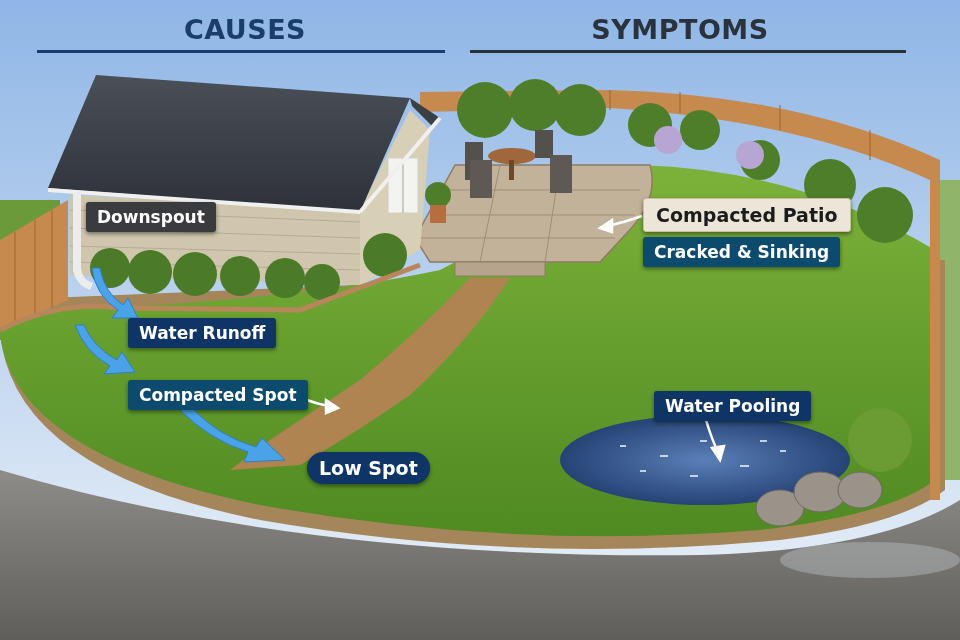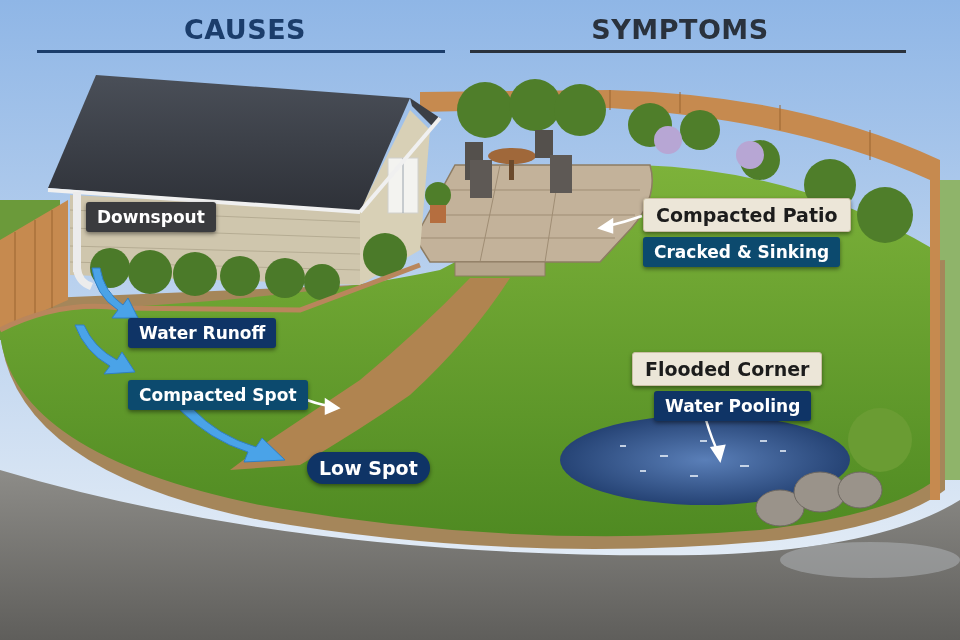--- a/index.html
+++ b/index.html
@@ -180,15 +180,14 @@
   <div class="heading" style="left:560px;width:240px;color:#2a323d;">SYMPTOMS</div>
   <div class="heading-rule" style="left:470px;width:436px;background:#2a323d;"></div>
 
   <div class="label dark" style="left:86px;top:202px;background:#3a3b3e;">Downspout</div>
   <div class="label navy" style="left:128px;top:303px;margin-top:15px;">Water Runoff</div>
   <div class="label dark" style="left:128px;top:380px;">Compacted Spot</div>
   <div class="label navy big" style="left:307px;top:452px;border-radius:16px;">Low Spot</div>
 
   <div class="label light big" style="left:643px;top:198px;">Compacted Patio</div>
   <div class="label dark" style="left:643px;top:237px;">Cracked &amp; Sinking</div>
-  <div class="label light big" style="left:632px;top:352px;">Flooded Corner</div>
   <div class="label navy" style="left:630px;top:391px;margin-left:24px;">Water Pooling</div>
 </div>
 
 </body></html>

